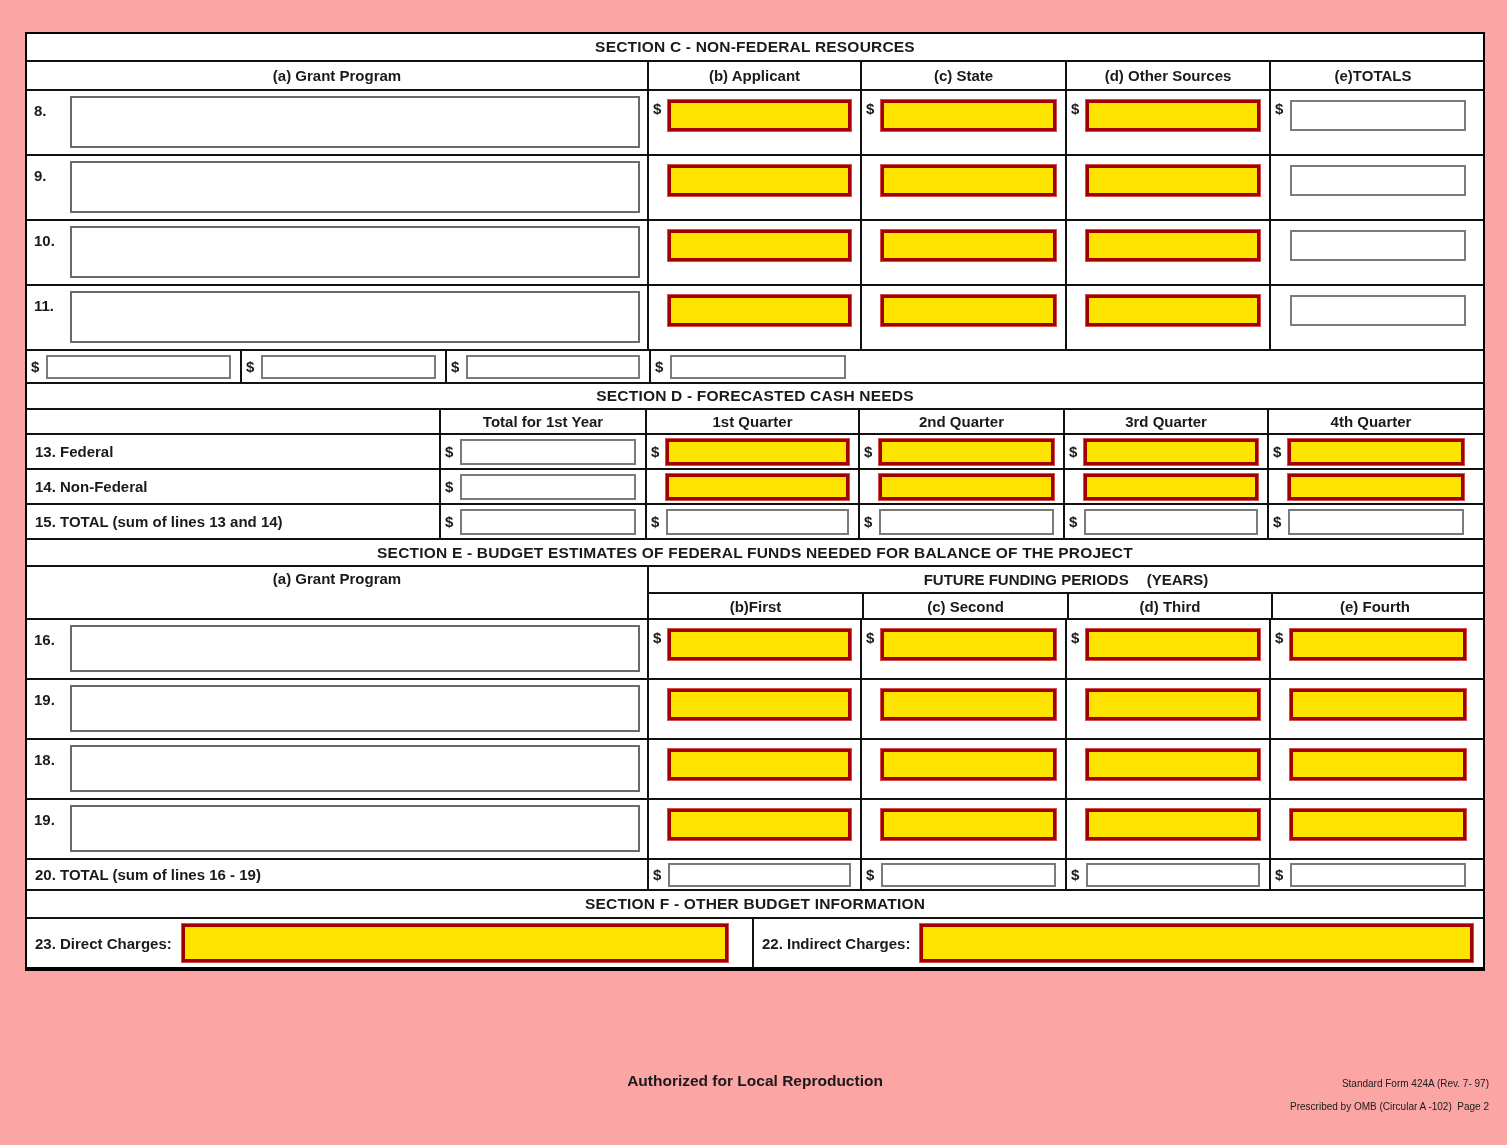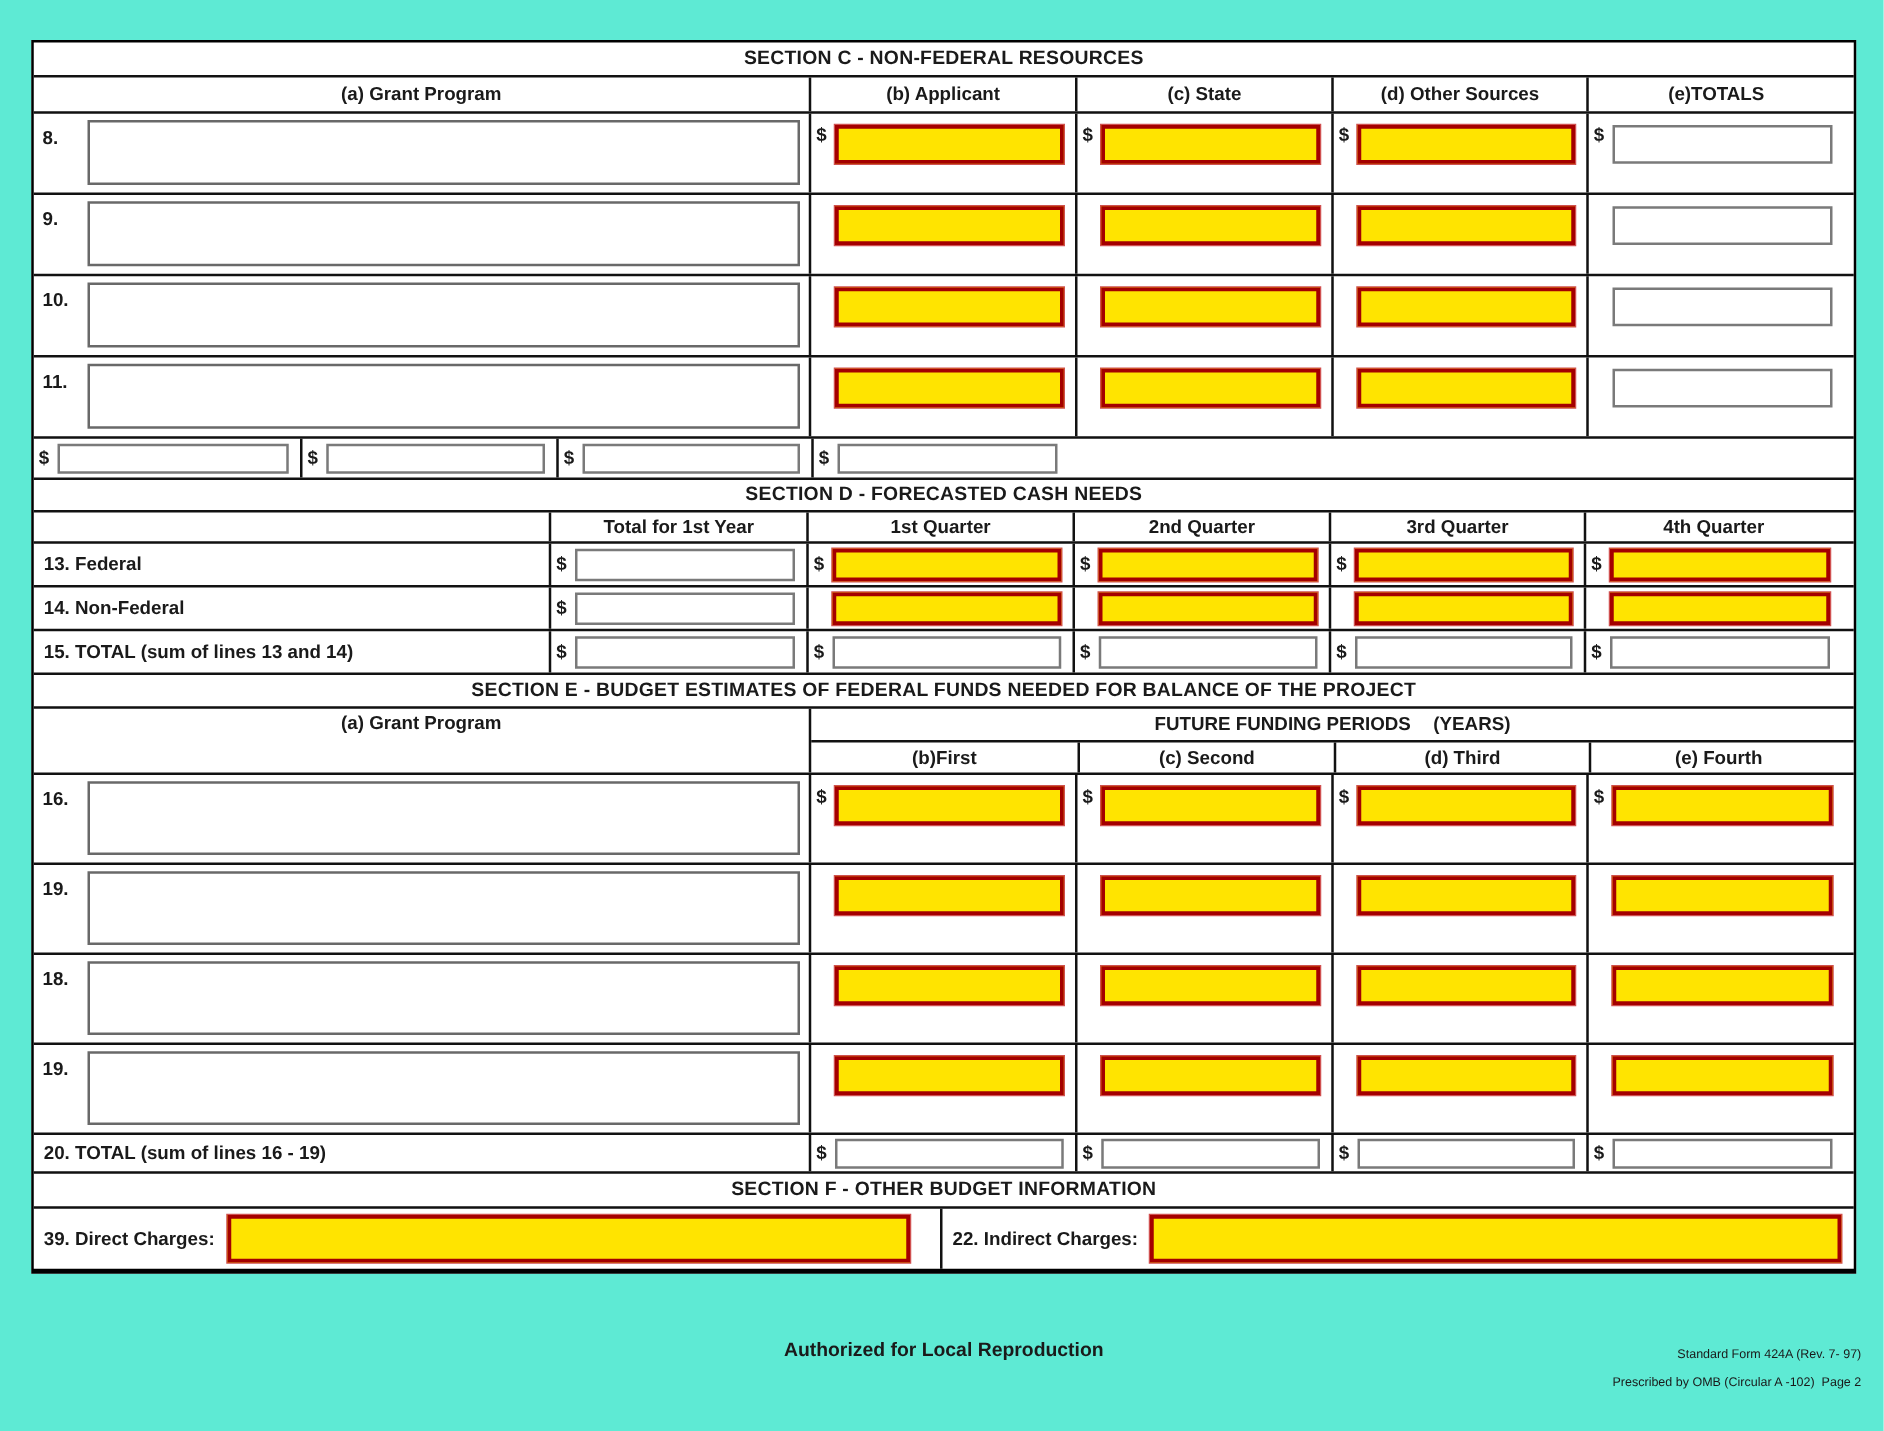--- a/index.html
+++ b/index.html
@@ -3,21 +3,21 @@
 <meta charset="utf-8">
 <style>
   * { box-sizing: border-box; margin: 0; padding: 0; }
   html, body { background: #ffffff; }
   body {
     font-family: "Liberation Sans", sans-serif;
     color: #1a1a1a;
     width: 1507px; height: 1145px;
     position: relative;
   }
-  .sheet { position: absolute; inset: 0; background: #5eead4; }
+  .sheet { position: absolute; inset: 0; background: #fca5a5; }
 
   .formtable {
     position: absolute; left: 25px; top: 32px;
     width: 1460px;
     border: 2px solid #000;
     border-bottom: 4px solid #000;
     background: #fff;
   }
   .trow { display: flex; align-items: stretch; }
   .trow + .trow { border-top: 2px solid #111; }
@@ -36,21 +36,21 @@
   .w-f2 { width: 729px; }
   .w-full { width: 100%; }
 
   
   .h-title   { height: 26px; }
   .h-chdr    { height: 29px; }
   .h-data    { height: 65px; }
   .h-total   { height: 33px; }
   .h-dhdr    { height: 25px; }
   .h-drow    { height: 35px; }
-  .h-edata   { height: 72px; }
+  .h-edata   { height: 60px; }
   .h-f       { height: 50px; }
   .h-remarks { height: 45px; }
 
   .stitle {
     width: 100%; display: flex; align-items: center; justify-content: center;
     font-weight: bold; font-size: 15.5px; letter-spacing: .2px;
   }
   .hdr {
     display: flex; align-items: center; justify-content: center;
     font-weight: bold; font-size: 15px; text-align: center;
@@ -424,21 +424,21 @@
         <div class="field white fh-sm"></div>
       </div>
     </div>
 
     <div class="trow" style="height:28px">
       <div class="cell stitle">SECTION F - OTHER BUDGET INFORMATION</div>
     </div>
 
     <div class="trow h-f">
       <div class="cell w-f1 fcell">
-        <span class="flabel">39. Direct Charges:</span>
+        <span class="flabel">23. Direct Charges:</span>
         <div class="field yellow fh-f gap-right"></div>
       </div>
       <div class="cell w-f2 fcell">
         <span class="flabel">22. Indirect Charges:</span>
         <div class="field yellow fh-f"></div>
       </div>
     </div>
 
 
   </div>

